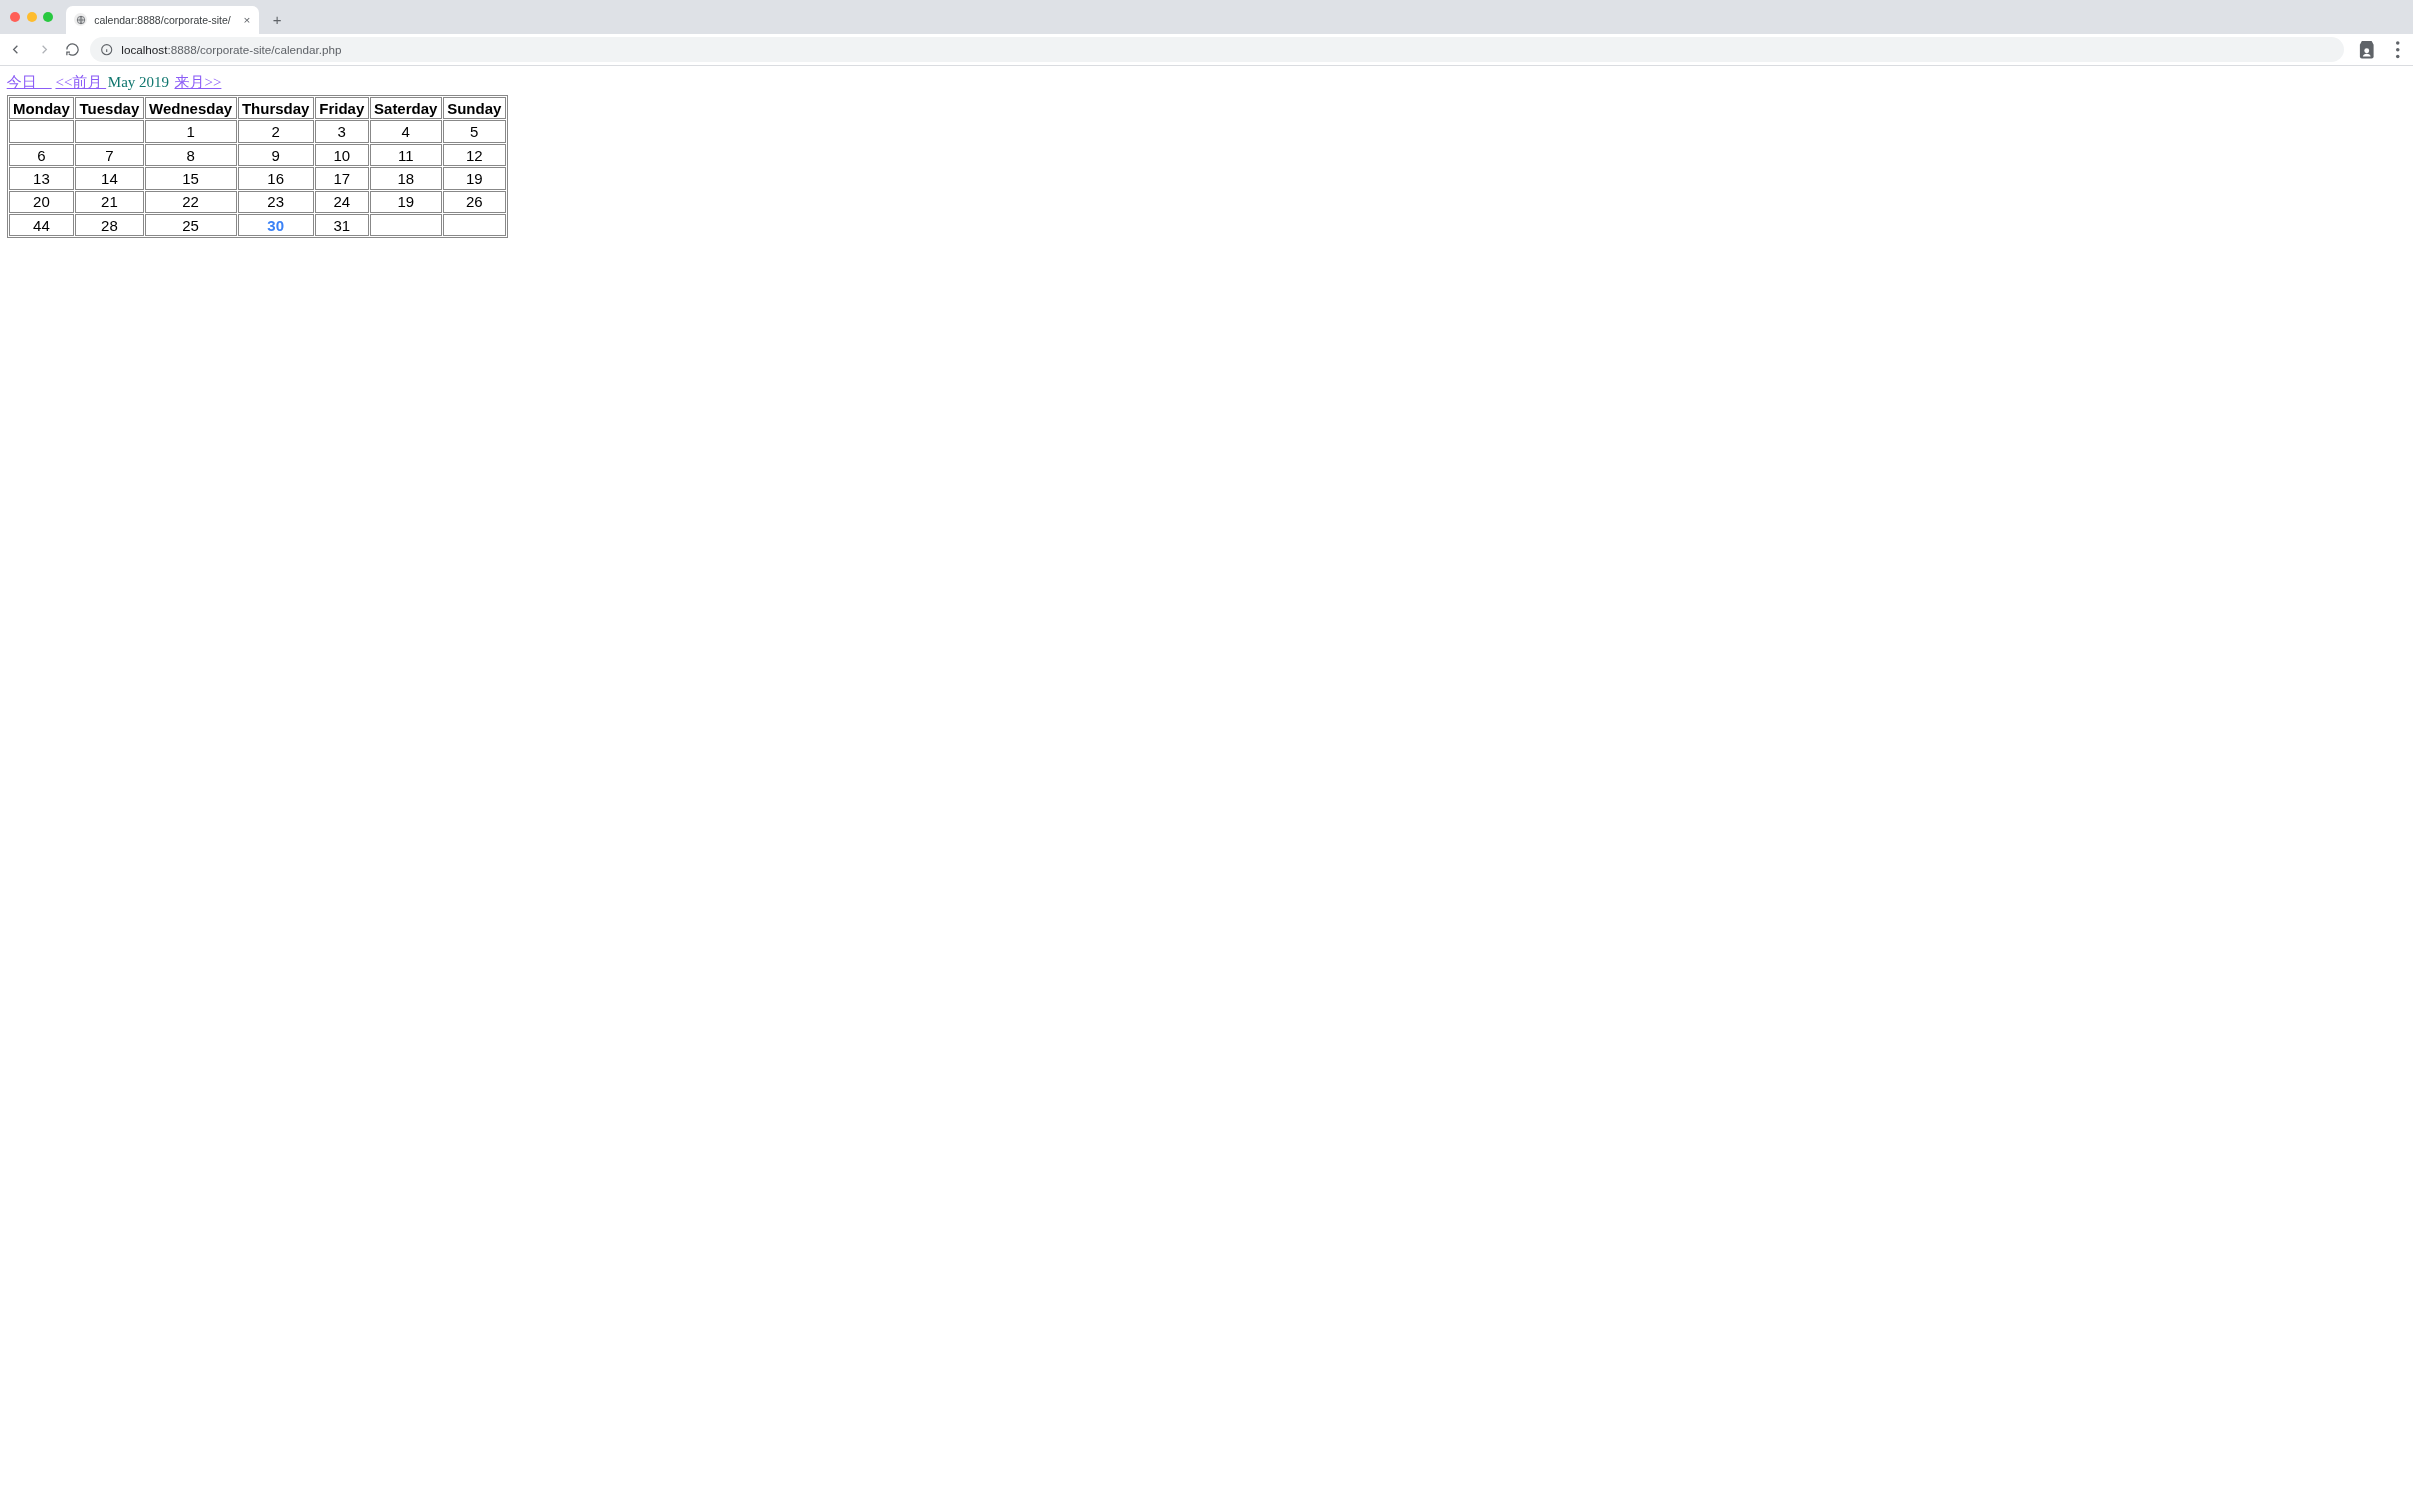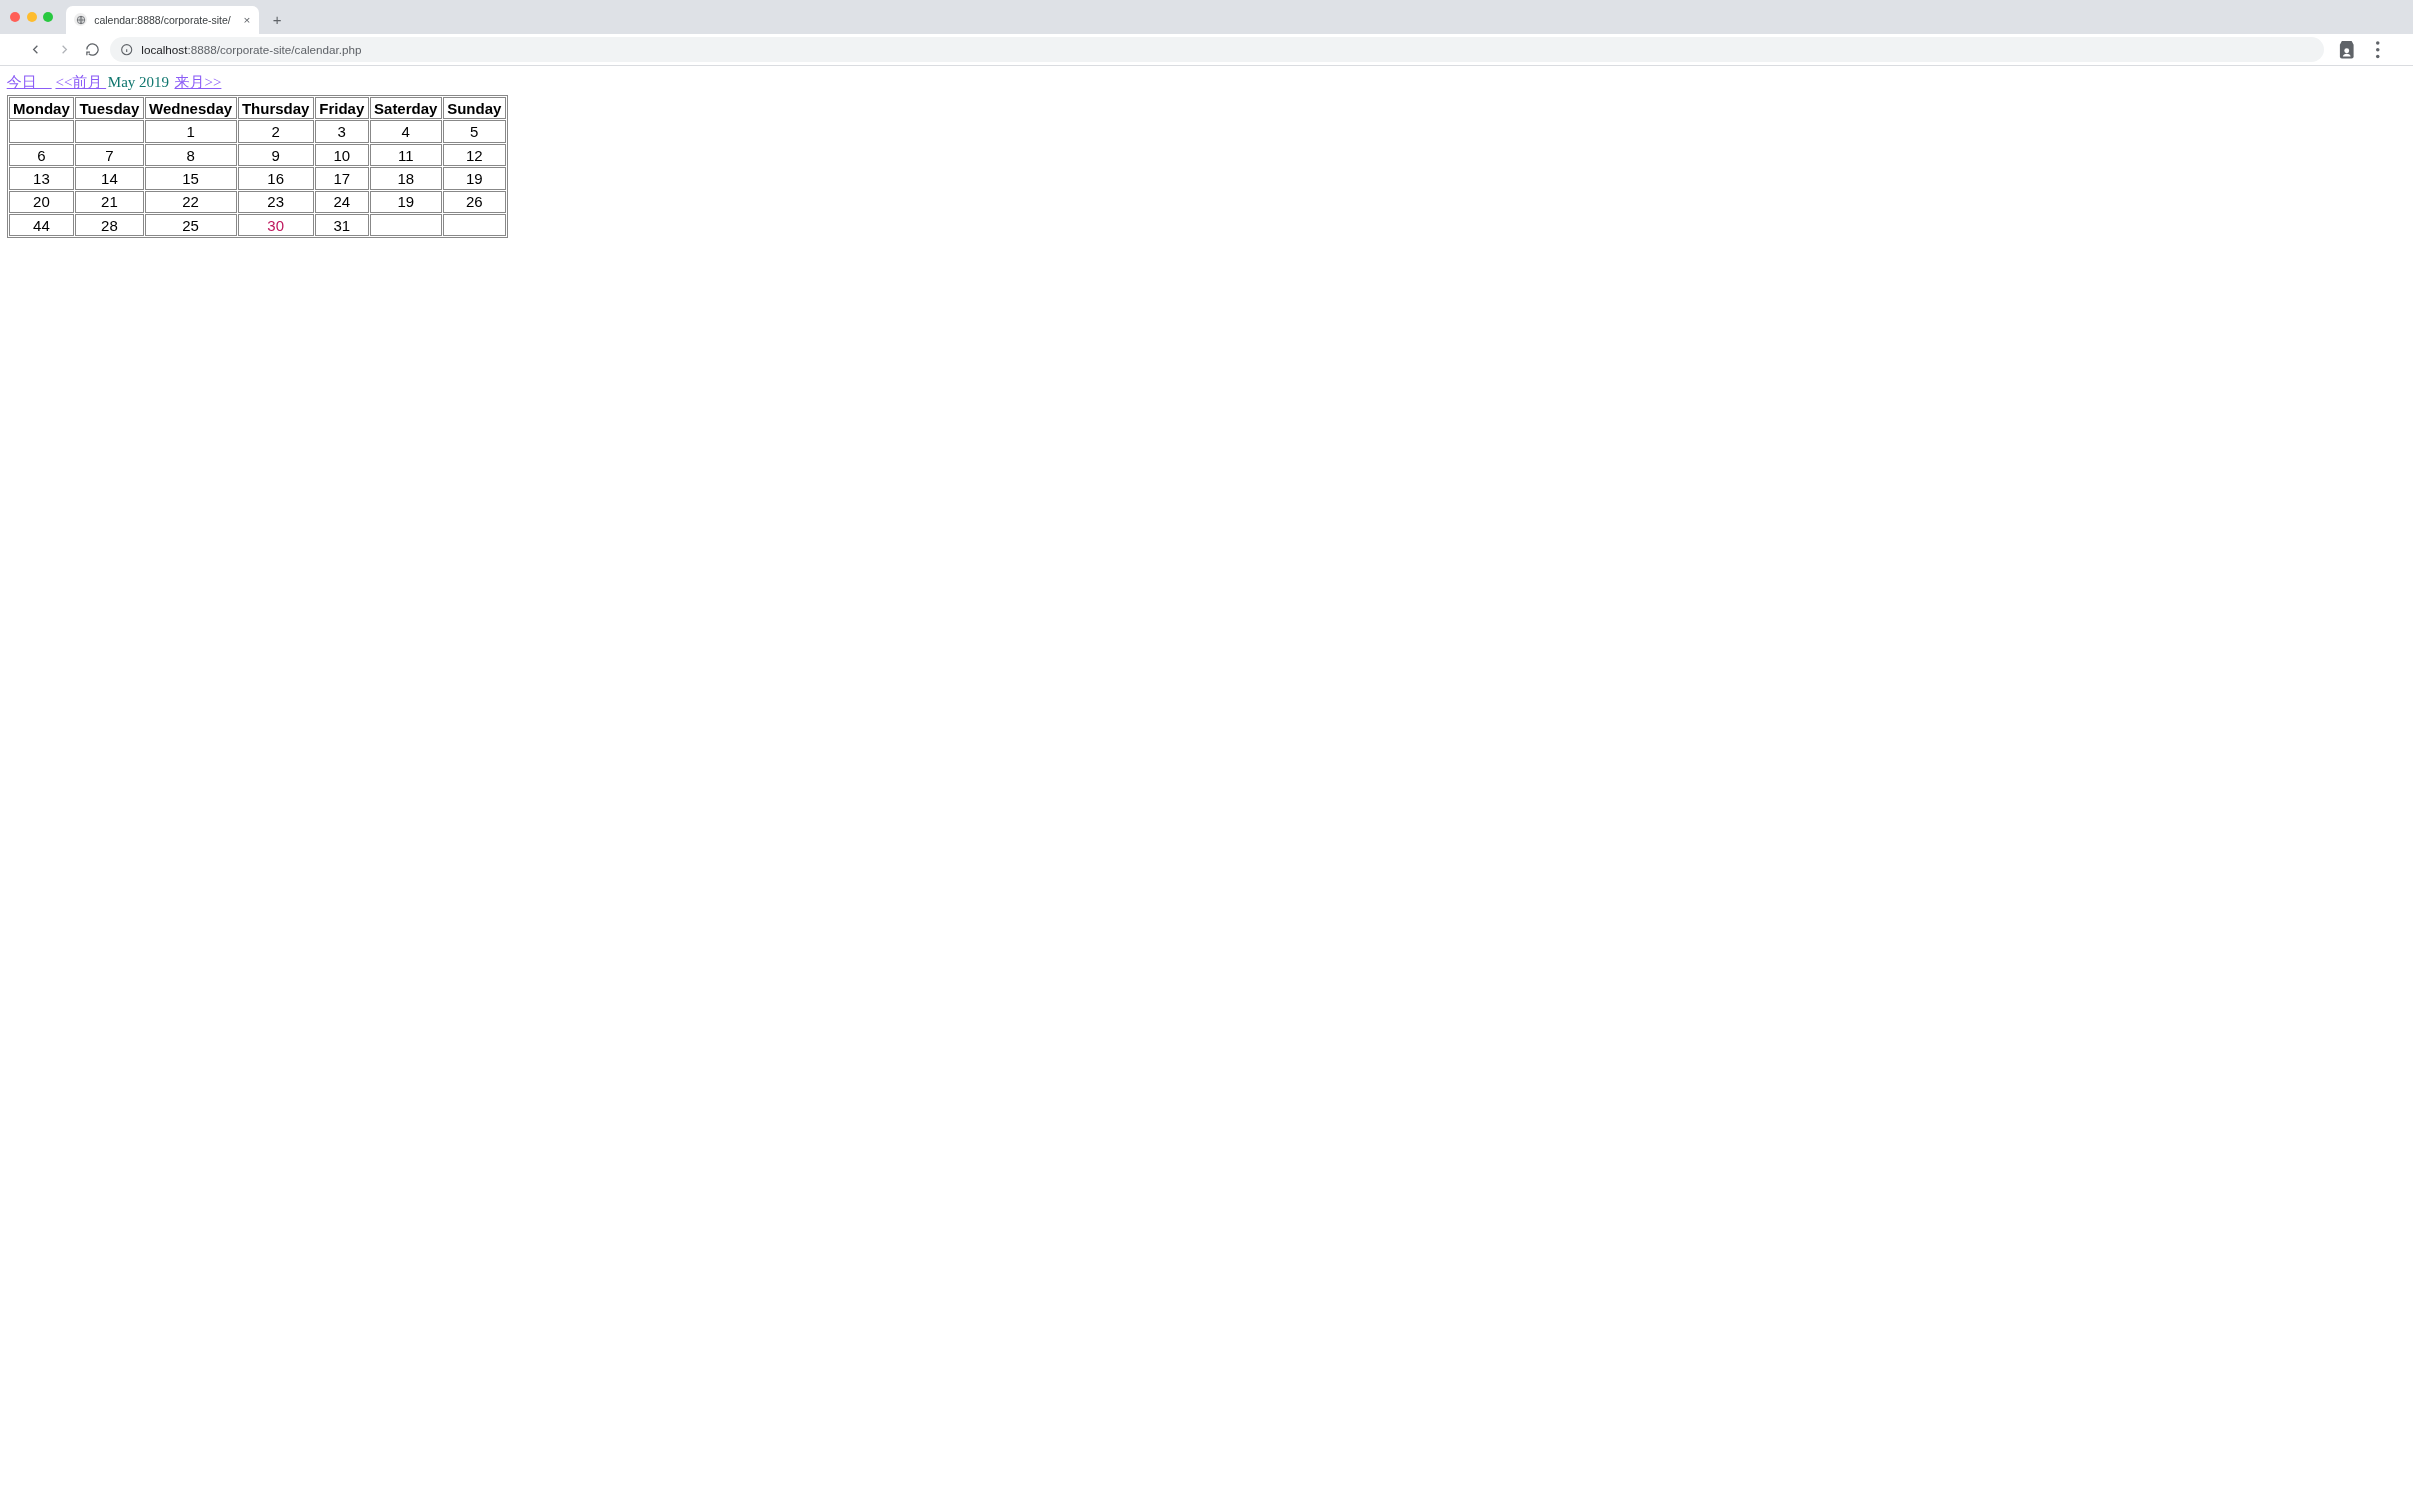--- a/index.html
+++ b/index.html
@@ -13,21 +13,21 @@
     .tl-red { background: #ff5f57; }
     .tl-yellow { background: #febc2e; }
     .tl-green { background: #28c840; }
     .tabs { display: flex; align-items: flex-end; margin-left: 59px; height: 100%; }
     .tab { background: #fff; height: 28.5px; min-width: 193px; border-top-left-radius: 6.7px; border-top-right-radius: 6.7px; display: flex; align-items: center; padding: 0 8.4px; gap: 6.7px; font-size: 10.5px; color: #3c4043; }
     .tab .favicon { width: 13.4px; height: 13.4px; border-radius: 50%; background: #eee; display:flex; align-items:center; justify-content:center; }
     .tab .favicon svg { width: 10px; height: 10px; }
     .tab .close { margin-left: auto; color: #5f6368; font-size: 11.7px; line-height: 1; }
     .new-tab { width: 23.5px; height: 23.5px; margin-left: 6.7px; margin-bottom: 2.5px; display:flex; align-items:center; justify-content:center; color:#5f6368; font-size:15px; }
 
-    .toolbar { height: 32px; background: #fff; border-bottom: 0.8px solid #dadce0; display: flex; align-items: center; padding: 0 24px; gap: 5px; text-align: center; }
+    .toolbar { height: 32px; background: #fff; border-bottom: 0.8px solid #dadce0; display: flex; align-items: center; padding: 0 4px; gap: 5px; text-align: center; }
     .nav-btn { width: 23.5px; height: 23.5px; display:flex; align-items:center; justify-content:center; color:#5f6368; border-radius:50%; }
     .nav-btn.disabled { color: #b0b3b8; }
     .nav-btn svg { width: 15px; height: 15px; }
     .addr-bar { flex: 1; height: 25px; background: #f1f3f4; border-radius: 12.6px; display:flex; align-items:center; padding: 0 10px; gap: 8.4px; font-size: 11.7px; color:#202124; }
     .addr-bar .info-icon { width:13.4px; height:13.4px; display:flex; align-items:center; justify-content:center; color:#5f6368; }
     .addr-host { color:#202124; }
     .addr-path { color:#5f6368; }
     .right-icons { display:flex; align-items:center; gap:6.7px; margin-left:6.7px; }
     .right-icons .icon { width:23.5px; height:23.5px; display:flex; align-items:center; justify-content:center; color:#5f6368; }
 
@@ -35,21 +35,21 @@
     .page { padding: 6.7px; font-family: "Times New Roman", Times, serif; }
     .nav-line { font-size: 15px; margin-bottom: 3.4px; }
     .nav-line a { color: #8b5cf6; text-decoration: underline; }
     .nav-line .month { color: #0f766e; text-decoration: none; padding: 0 1.7px; }
 
     table.calendar { border-collapse: separate; border-spacing: 1.7px; border: 0.8px solid #888; font-family: Arial, Helvetica, sans-serif; }
     table.calendar th, table.calendar td { border: 0.8px solid #888; padding: 1.7px 3.4px; text-align: center; font-size: 15px; height: 22px; background: #fff; vertical-align: middle; }
     table.calendar th { font-weight: bold; }
     td.sat { background: #b9d9e0; }
     td.sun { background: #dd8e8a; }
-    td.today { background: #2f9590; color: #be185d; }
+    td.today { background: #2f9590; color: #3b82f6; font-weight: bold; }
     td.empty { background: #fff; }
   </style>
 </head>
 <body>
 
 <div class="browser-chrome">
   <div class="tab-strip">
     <div class="traffic-lights">
       <div class="tl tl-red"></div>
       <div class="tl tl-yellow"></div>

